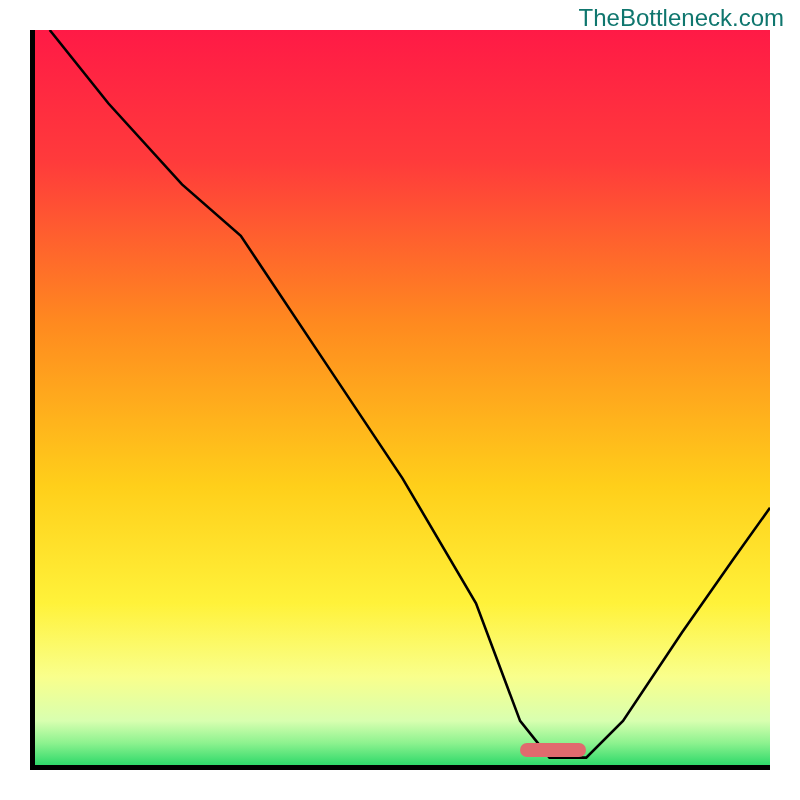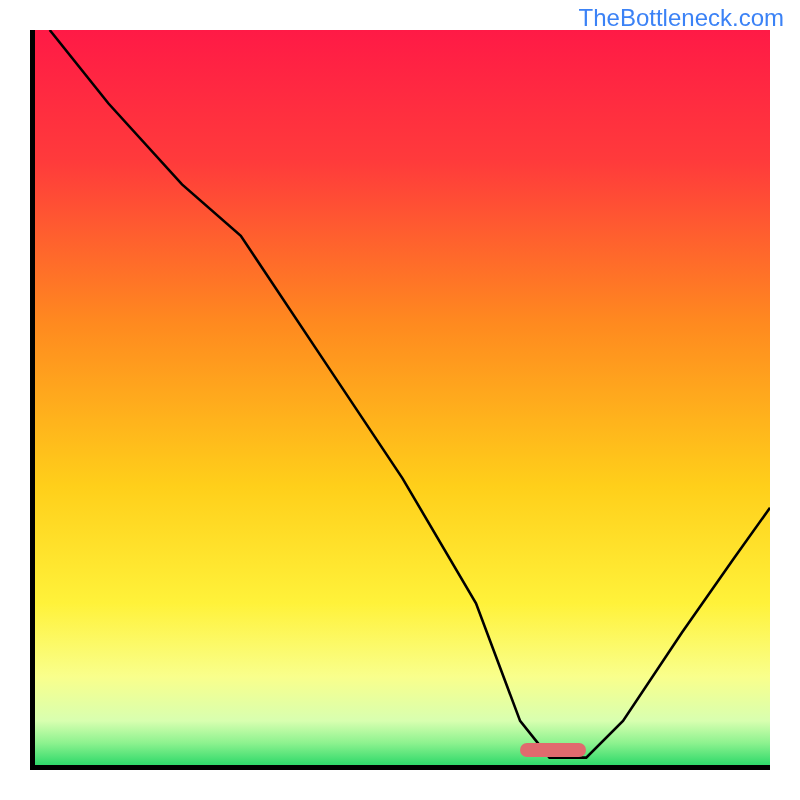--- a/index.html
+++ b/index.html
@@ -15,21 +15,21 @@
     position: relative;
     width: 800px;
     height: 800px;
   }
   .watermark {
     position: absolute;
     top: 4px;
     right: 16px;
     font-size: 24px;
     font-weight: 500;
-    color: #3b82f6;
+    color: #0f766e;
     letter-spacing: 0px;
   }
   .plot {
     position: absolute;
     left: 30px;
     top: 30px;
     width: 740px;
     height: 740px;
     border-left: 5px solid #000;
     border-bottom: 5px solid #000;

